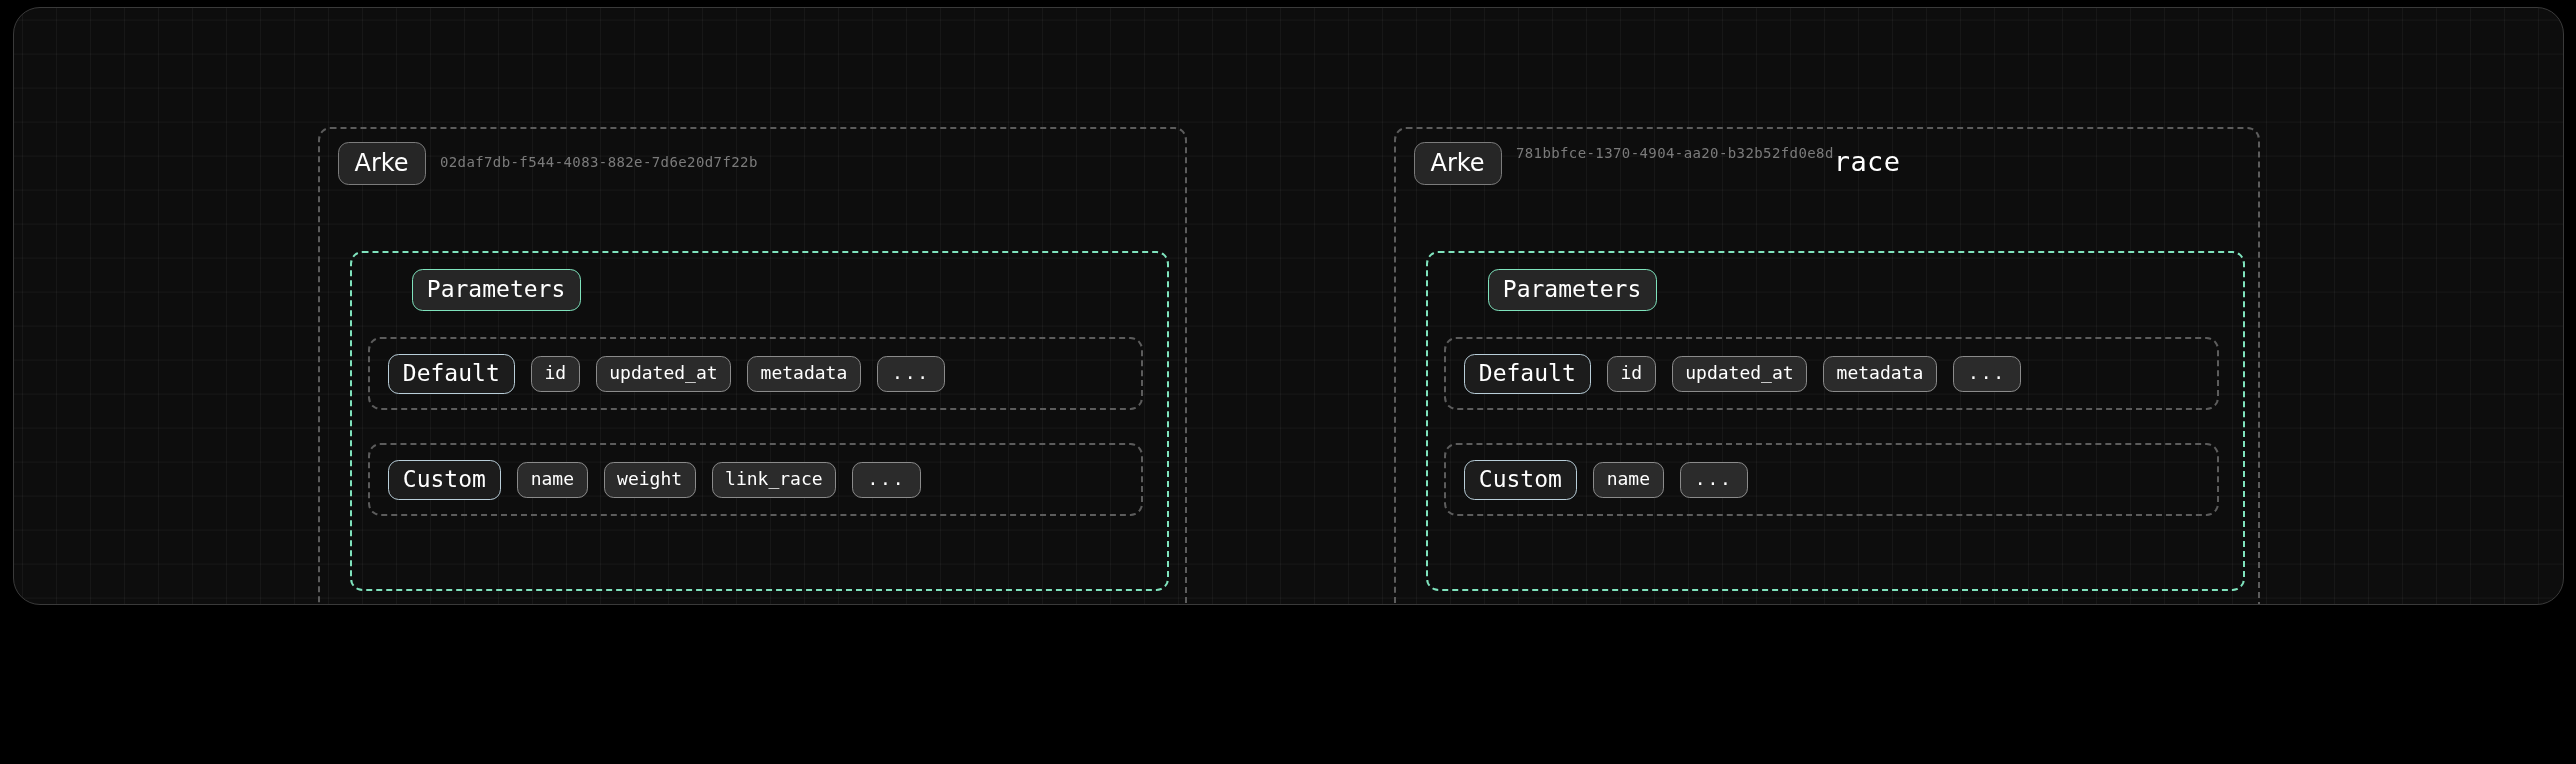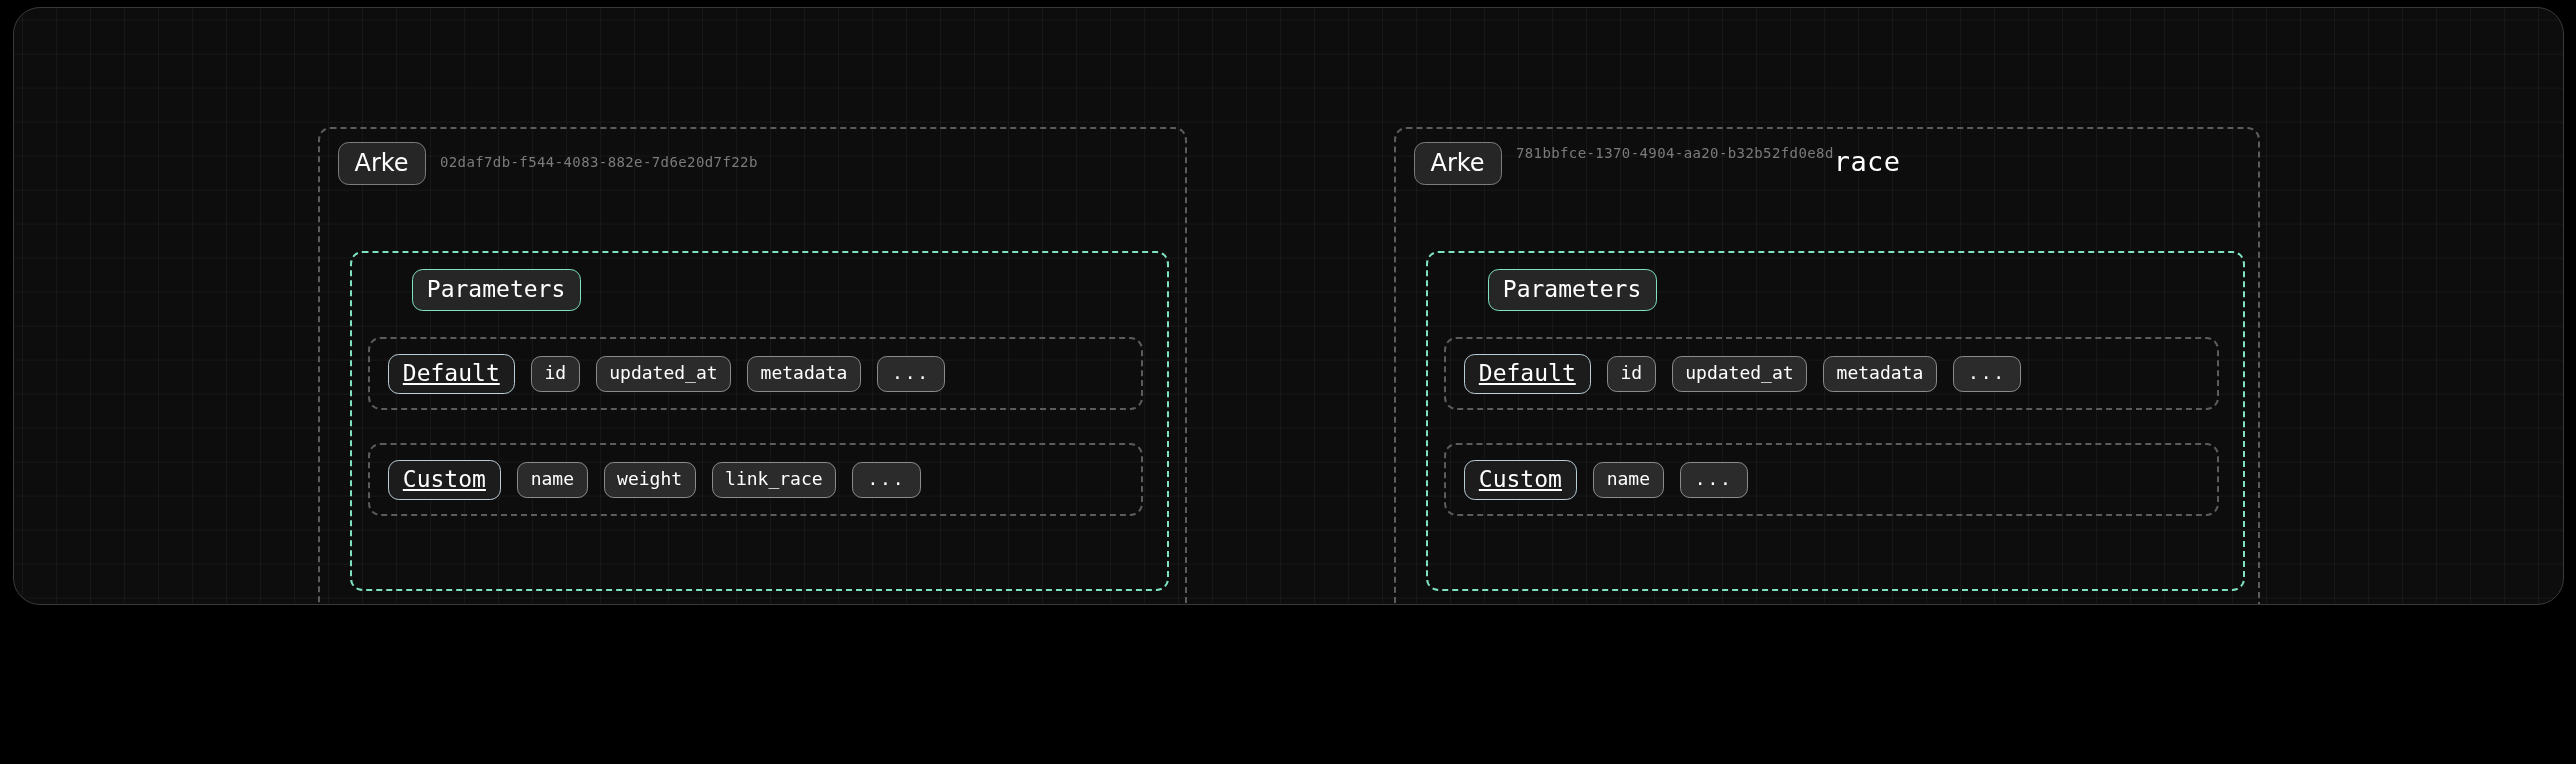--- a/index.html
+++ b/index.html
@@ -131,21 +131,20 @@
   .badge-kind {
     box-sizing: border-box;
     padding: 7.1px 14.3px 8px;
     border: 1.8px solid #b9ced9;
     border-radius: 10.7px;
     background: #1c1c1c;
     color: #ffffff;
     font-size: 23px;
     line-height: 1;
     white-space: nowrap;
-    text-decoration: underline;
   }
   .chip {
     box-sizing: border-box;
     padding: 6.2px 12.5px 7.1px;
     border: 1.8px solid #8b8b8b;
     border-radius: 9.8px;
     background: #2b2b2b;
     color: #ffffff;
     font-size: 18px;
     line-height: 1.15;

